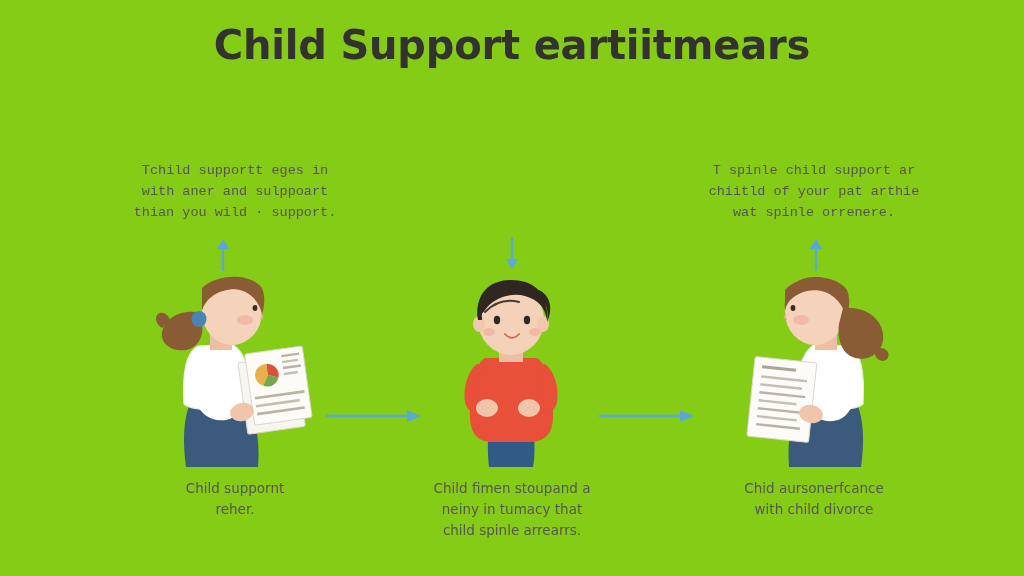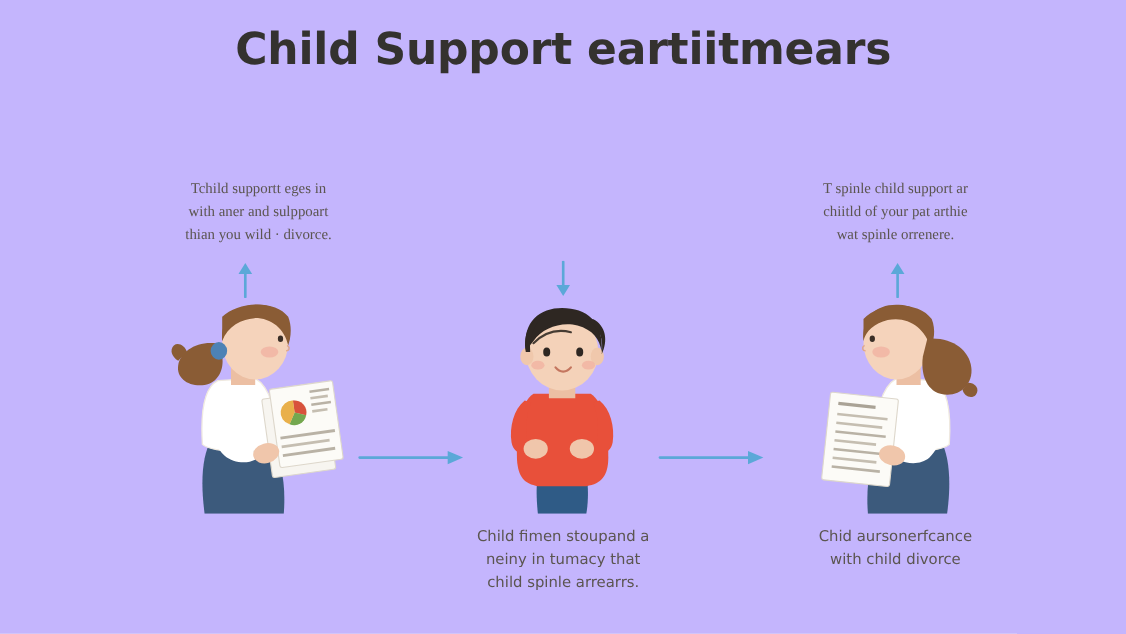--- a/index.html
+++ b/index.html
@@ -6,21 +6,21 @@
   body{
     width:1024px;height:576px;
     background:#fdf8ec;
     font-family:"DejaVu Sans", sans-serif;
     overflow:hidden;
     position:relative;
   }
   .canvas{
     position:relative;
     width:1024px;height:576px;
-    background:#c4b5fd;
+    background:#84cc16;
   }
 
   
   .title{
     position:absolute;
     top:22px;left:0;width:1024px;
     text-align:center;
     font-family:"DejaVu Sans", sans-serif;
     font-size:40px;
     font-weight:700;
@@ -41,21 +41,21 @@
     height:576px;
   }
   .col-1{left:85px;}
   .col-2{left:362px;}
   .col-3{left:664px;}
 
   .top-text{
     position:absolute;
     top:160px;left:0;width:300px;
     text-align:center;
-    font-family:Liberation Serif, serif;
+    font-family:Liberation Mono, monospace;
     font-size:13.5px;
     line-height:21px;
     color:#5b5550;
   }
   .top-text .ln{display:block;}
 
   .arrow-vert{
     position:absolute;
     top:236px;left:0;width:300px;
     height:36px;
@@ -98,21 +98,21 @@
 
   <div class="title">Child Support eartiitmears</div>
 
   <div class="columns">
 
     <div class="col col-1">
 
       <div class="top-text">
         <span class="ln">Tchild supportt eges in</span>
         <span class="ln">with aner and sulppoart</span>
-        <span class="ln">thian you wild · divorce.</span>
+        <span class="ln">thian you wild · support.</span>
       </div>
 
       <div class="arrow-vert">
         <svg width="22" height="34" viewBox="0 0 22 34">
           <line x1="11" y1="33" x2="11" y2="8" stroke="#5ba8d8" stroke-width="2.4" stroke-linecap="round"></line>
           <path d="M11 2 L17.2 12 L4.8 12 Z" fill="#5ba8d8"></path>
         </svg>
       </div>
 
       <div class="figure-wrap">
@@ -158,20 +158,24 @@
             <rect x="140" y="102" width="14" height="2.4" fill="#c5beb1"></rect>
             <rect x="108" y="122" width="50" height="2.6" fill="#b9b2a5"></rect>
             <rect x="108" y="130" width="44" height="2.6" fill="#c5beb1"></rect>
             <rect x="108" y="138" width="48" height="2.6" fill="#b9b2a5"></rect>
           </g>
 
           <ellipse cx="96" cy="140" rx="12" ry="9" fill="#f0c6ab" transform="rotate(-15 96 140)"></ellipse>
         </svg>
       </div>
 
+      <div class="bottom-text">
+        <span class="ln">Child suppornt</span>
+        <span class="ln">reher.</span>
+      </div>
     </div>
 
     <div class="col col-2">
 
 
       <div class="arrow-vert">
         <svg width="22" height="34" viewBox="0 0 22 34">
           <line x1="11" y1="1" x2="11" y2="26" stroke="#5ba8d8" stroke-width="2.4" stroke-linecap="round"></line>
           <path d="M11 32 L17.2 22 L4.8 22 Z" fill="#5ba8d8"></path>
         </svg>

